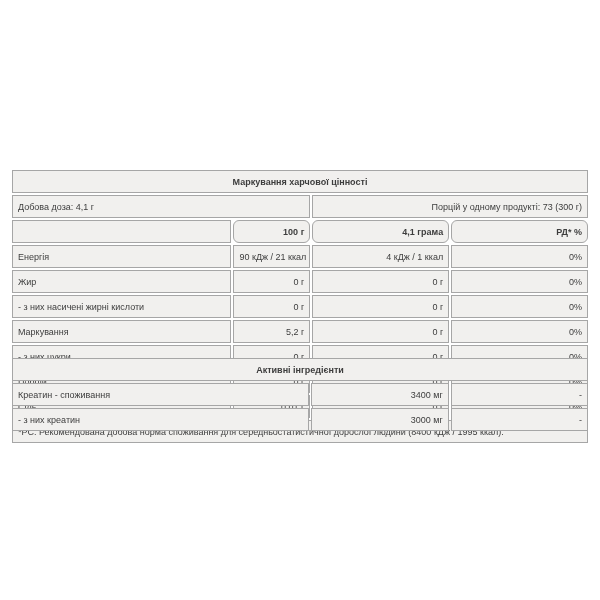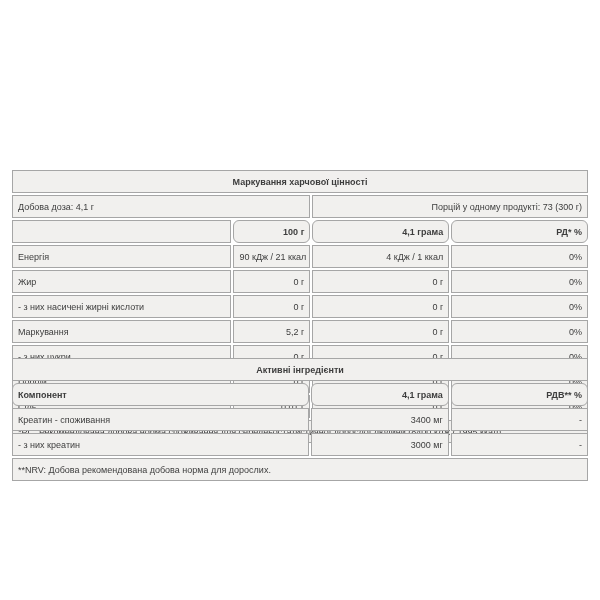--- a/index.html
+++ b/index.html
@@ -130,33 +130,25 @@
     <colgroup>
       <col style="width:52%">
         <col style="width:24%">
         <col style="width:24%">
     </colgroup>
     <tbody>
         <tr>
       <td class="title" colspan="3">Активні інгредієнти</td>
     </tr>
     <tr>
-      <td class="left hdr">Компонент</td>
-      <td class="num hdr">4,1 грама</td>
-      <td class="num hdr">РДВ** %</td>
-    </tr>
-    <tr>
       <td class="left">Креатин - споживання</td>
       <td class="num">3400 мг</td>
       <td class="num">-</td>
     </tr>
     <tr>
       <td class="left indent">- з них креатин</td>
       <td class="num">3000 мг</td>
       <td class="num">-</td>
     </tr>
-    <tr>
-      <td class="footnote left" colspan="3">**NRV: Добова рекомендована добова норма для дорослих.</td>
-    </tr>
   </tbody>
     </table>
 
 </div>
 
 </body></html>

